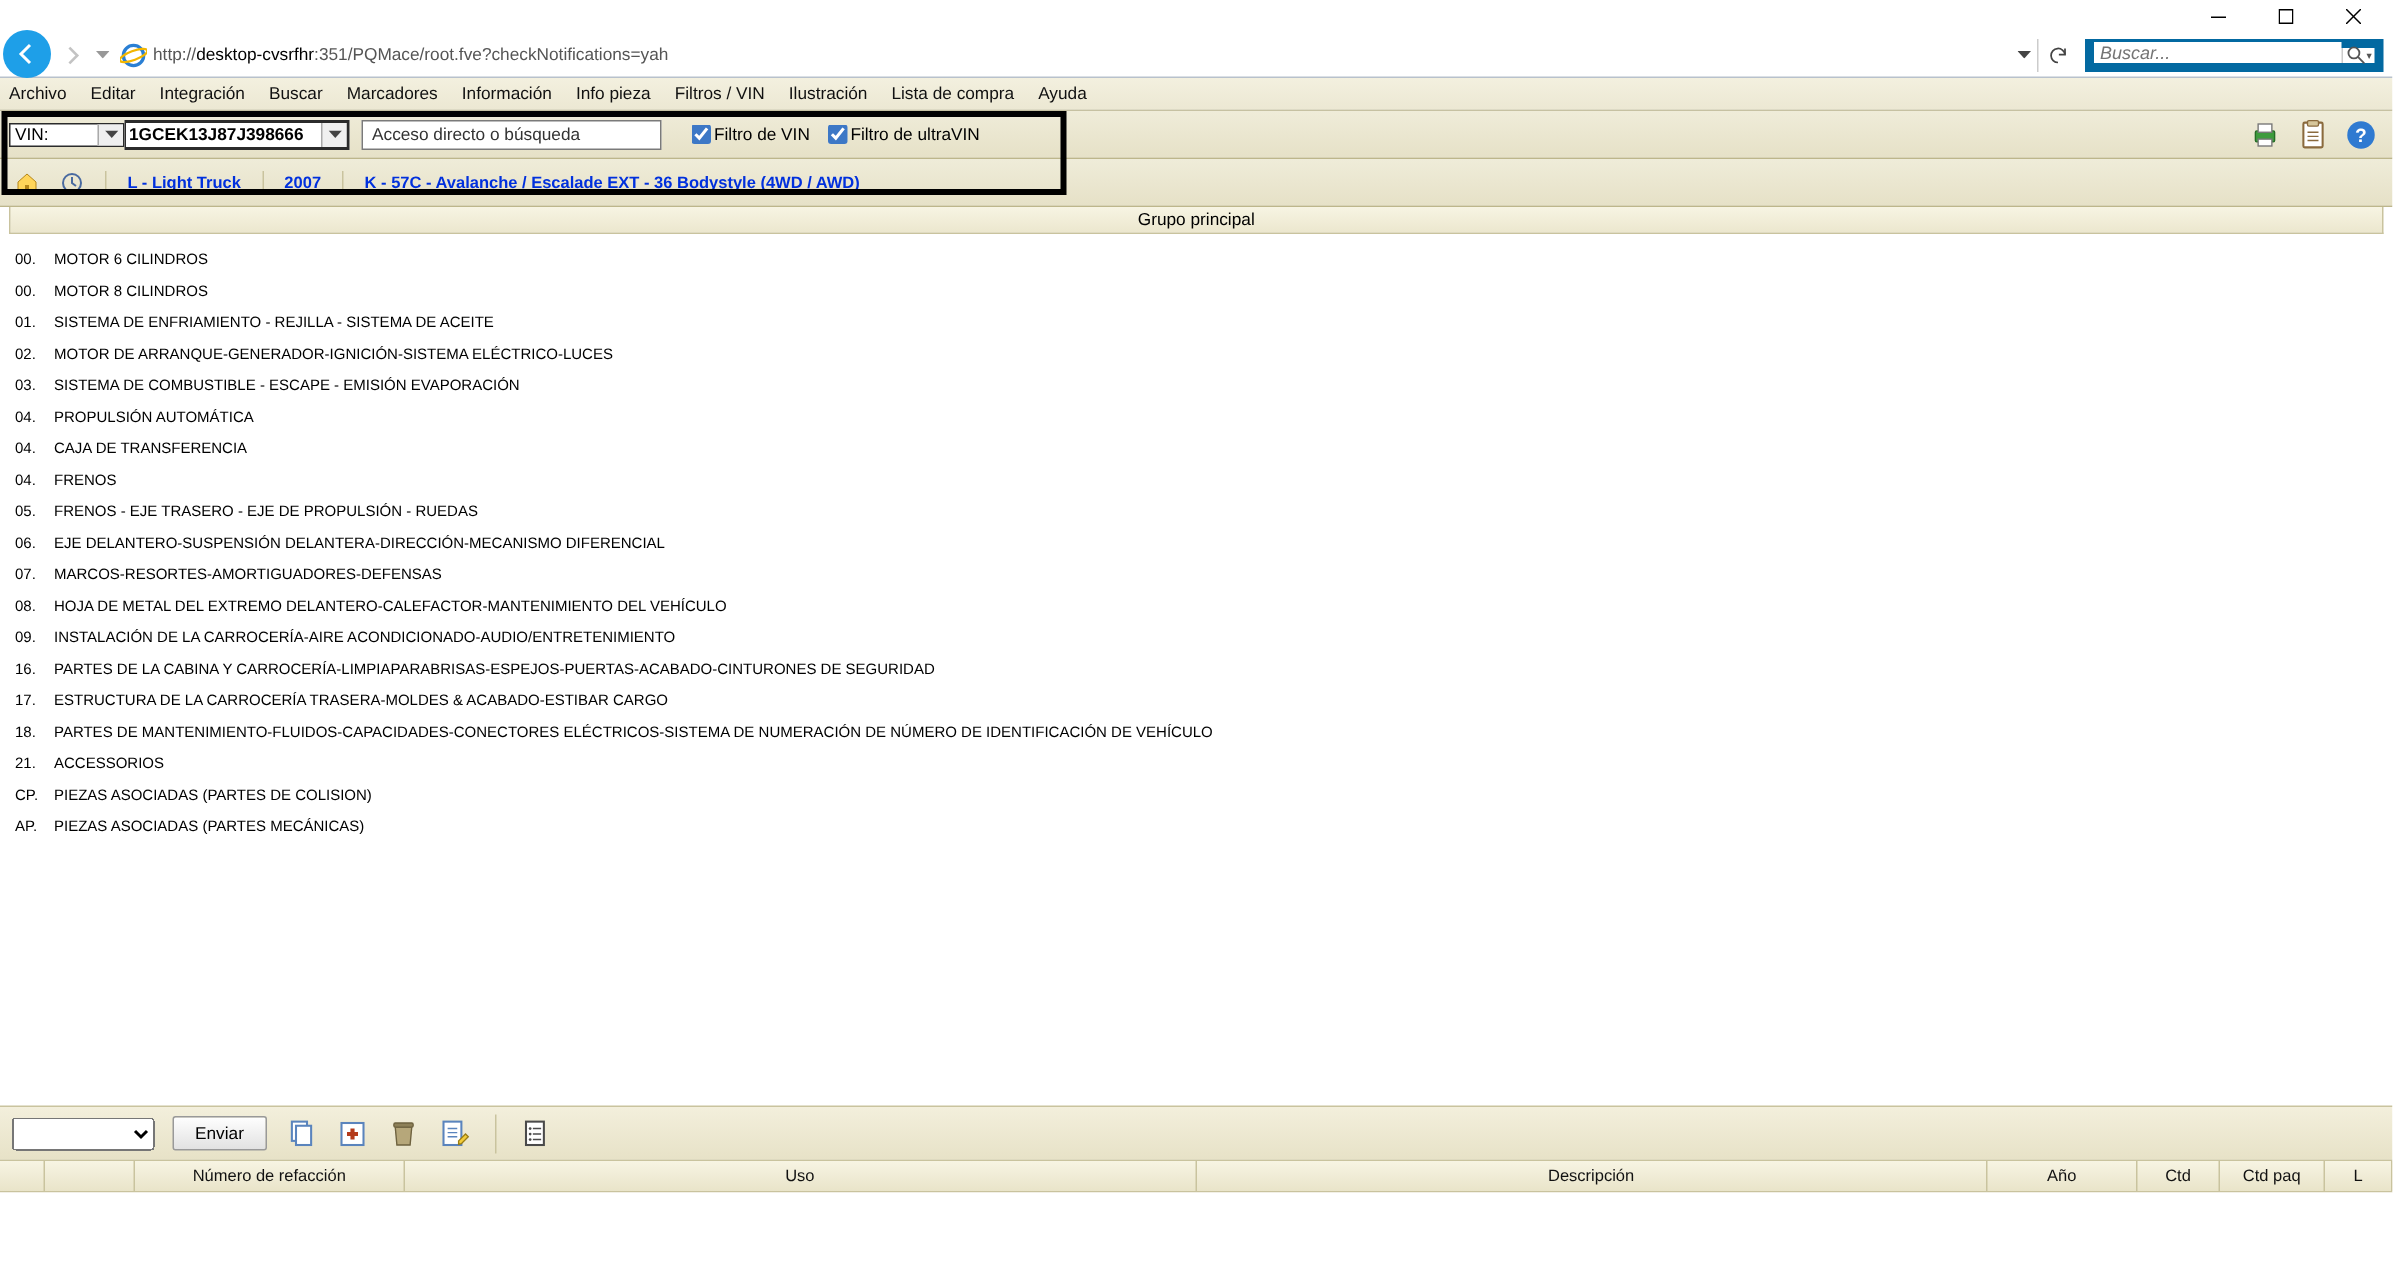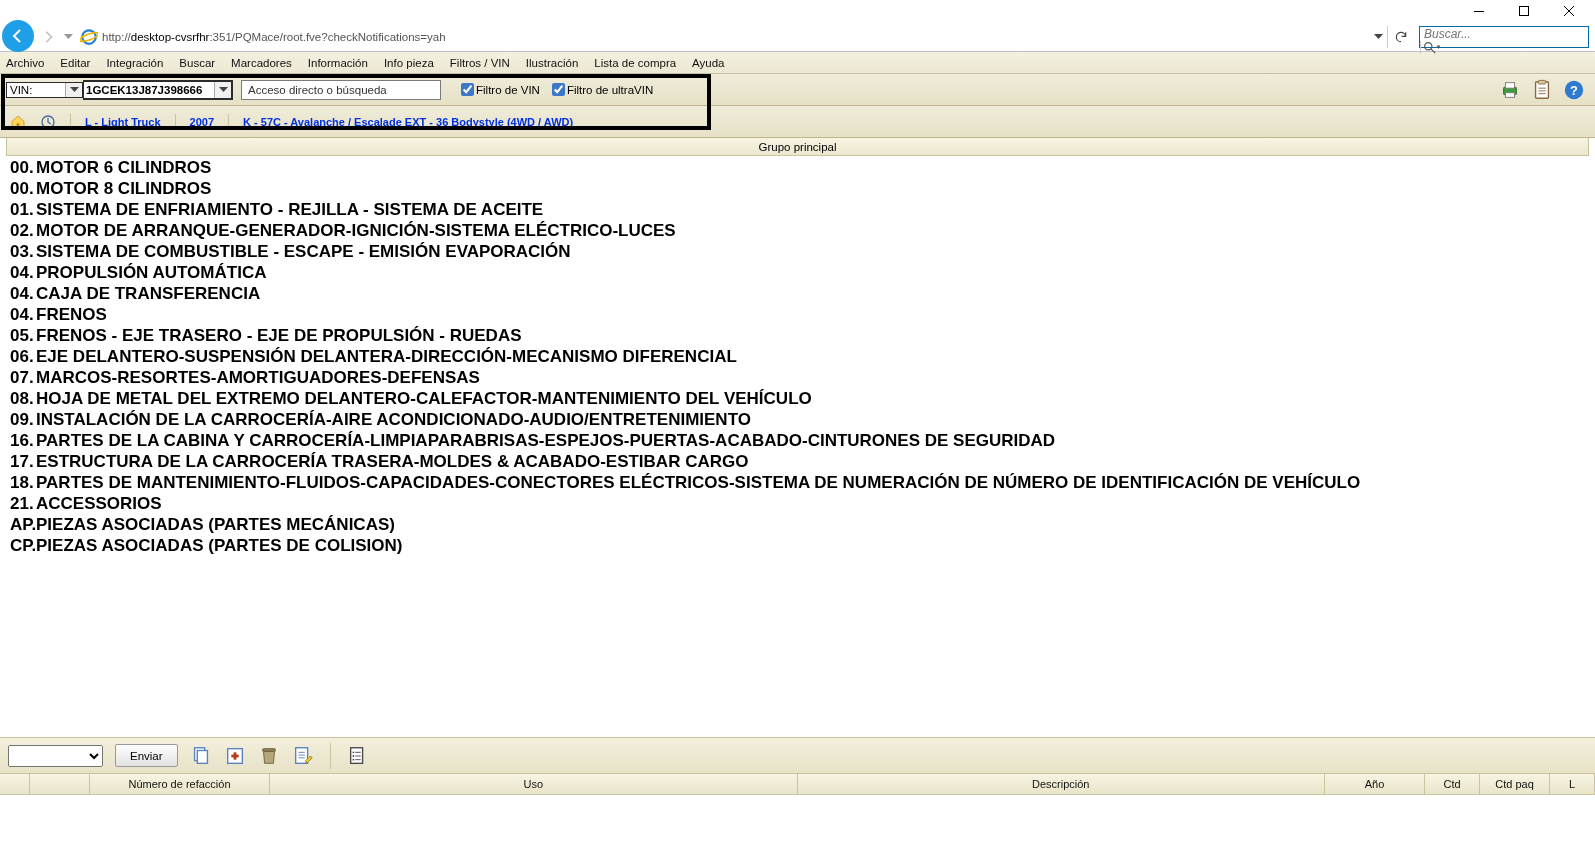--- a/index.html
+++ b/index.html
@@ -16,21 +16,21 @@
   background: #1e9fe8; display: flex; align-items: center; justify-content: center;
   margin: 0 2px; position: relative; top: -1px;
 }
 .addrbar .nav-back svg { fill: #fff; }
 .addrbar .nav-fwd   { width: 24px; height: 24px; display: flex; align-items: center; justify-content: center; opacity: .35; }
 .addrbar .nav-drop  { width: 16px; height: 24px; display: flex; align-items: center; justify-content: center; opacity: .55; }
 .addrbar .ie-icon   { width: 18px; height: 18px; margin: 0 4px; }
 .addrbar .url       { flex: 1; height: 22px; line-height: 22px; border: none; outline: none; font-size: 11.5px; color: #555; }
 .addrbar .url .host { color: #000; }
 .addrbar .refresh   { width: 26px; height: 22px; display: flex; align-items: center; justify-content: center; border-left: 1px solid #ccc; margin-right: 6px; }
-.addrbar .searchbox { display: flex; align-items: flex-start; height: 22px; border: 1px solid #0369a1; min-width: 170px; margin-right: 6px; flex-direction: column; }
+.addrbar .searchbox { display: flex; align-items: flex-end; height: 22px; border: 6px solid #0369a1; min-width: 170px; margin-right: 6px; }
 .addrbar .searchbox input { border: none; outline: none; font-size: 12px; font-style: italic; color: #888; padding: 0 4px; flex: 1; }
 .addrbar .searchbox .mag { width: 22px; display: flex; align-items: center; justify-content: center; border-left: 1px solid #ccc; height: 100%; }
 
 
 .menubar {
   height: 22px; display: flex; align-items: center; padding: 0 6px;
   background: linear-gradient(#f3f0df, #ece8d3);
   border-bottom: 1px solid #c6c1a2; font-size: 11.5px; color: #111;
 }
 .menubar .mi { margin-right: 16px; white-space: nowrap; }
@@ -85,21 +85,21 @@
   margin: 0 6px;
   border: 1px solid #c9c39e; border-top: none;
 }
 
 
 .main-area { position: relative; height: calc(100% - 22px - 30px - 22px - 32px - 24px - 18px - 36px - 22px - 66px); overflow-y: auto; }
 .main-area::-webkit-scrollbar { width: 17px; }
 .main-area::-webkit-scrollbar-track { background: #f0f0f0; }
 .main-area::-webkit-scrollbar-thumb { background: #cdcdcd; }
 .list { padding: 2px 0; }
-.row { display: flex; font-size: 17px; font-weight: 700; color: #000; height: 21px; align-items: flex-start; }
+.row { display: flex; font-size: 10px; font-weight: 400; color: #000; height: 21px; align-items: flex-end; }
 .row .code { width: 36px; padding-left: 10px; }
 .row .desc { flex: 1; }
 
 
 .bot-tools {
   height: 36px; display: flex; align-items: center; gap: 12px;
   background: linear-gradient(#f3efdc, #e7e2c7);
   border-top: 1px solid #c9c39e; padding: 0 8px;
 }
 .bot-tools select  { height: 22px; font-size: 11.5px; min-width: 95px; }
@@ -346,26 +346,26 @@
       </div>
       <div class="row">
         <div class="code">18.</div>
         <div class="desc">PARTES DE MANTENIMIENTO-FLUIDOS-CAPACIDADES-CONECTORES ELÉCTRICOS-SISTEMA DE NUMERACIÓN DE NÚMERO DE IDENTIFICACIÓN DE VEHÍCULO</div>
       </div>
       <div class="row">
         <div class="code">21.</div>
         <div class="desc">ACCESSORIOS</div>
       </div>
       <div class="row">
+        <div class="code">CP.</div>
+        <div class="desc">PIEZAS ASOCIADAS (PARTES DE COLISION)</div>
+      </div>
+      <div class="row">
         <div class="code">AP.</div>
         <div class="desc">PIEZAS ASOCIADAS (PARTES MECÁNICAS)</div>
-      </div>
-      <div class="row">
-        <div class="code">CP.</div>
-        <div class="desc">PIEZAS ASOCIADAS (PARTES DE COLISION)</div>
       </div>
     </div>
 </div>
 
 <div class="bot-tools">
   <select></select>
   <button class="send">Enviar</button>
 
   <svg class="ico" viewBox="0 0 24 24">
     <rect x="5" y="3" width="11" height="14" fill="#fff" stroke="#5a84bd" stroke-width="1.5"></rect>

